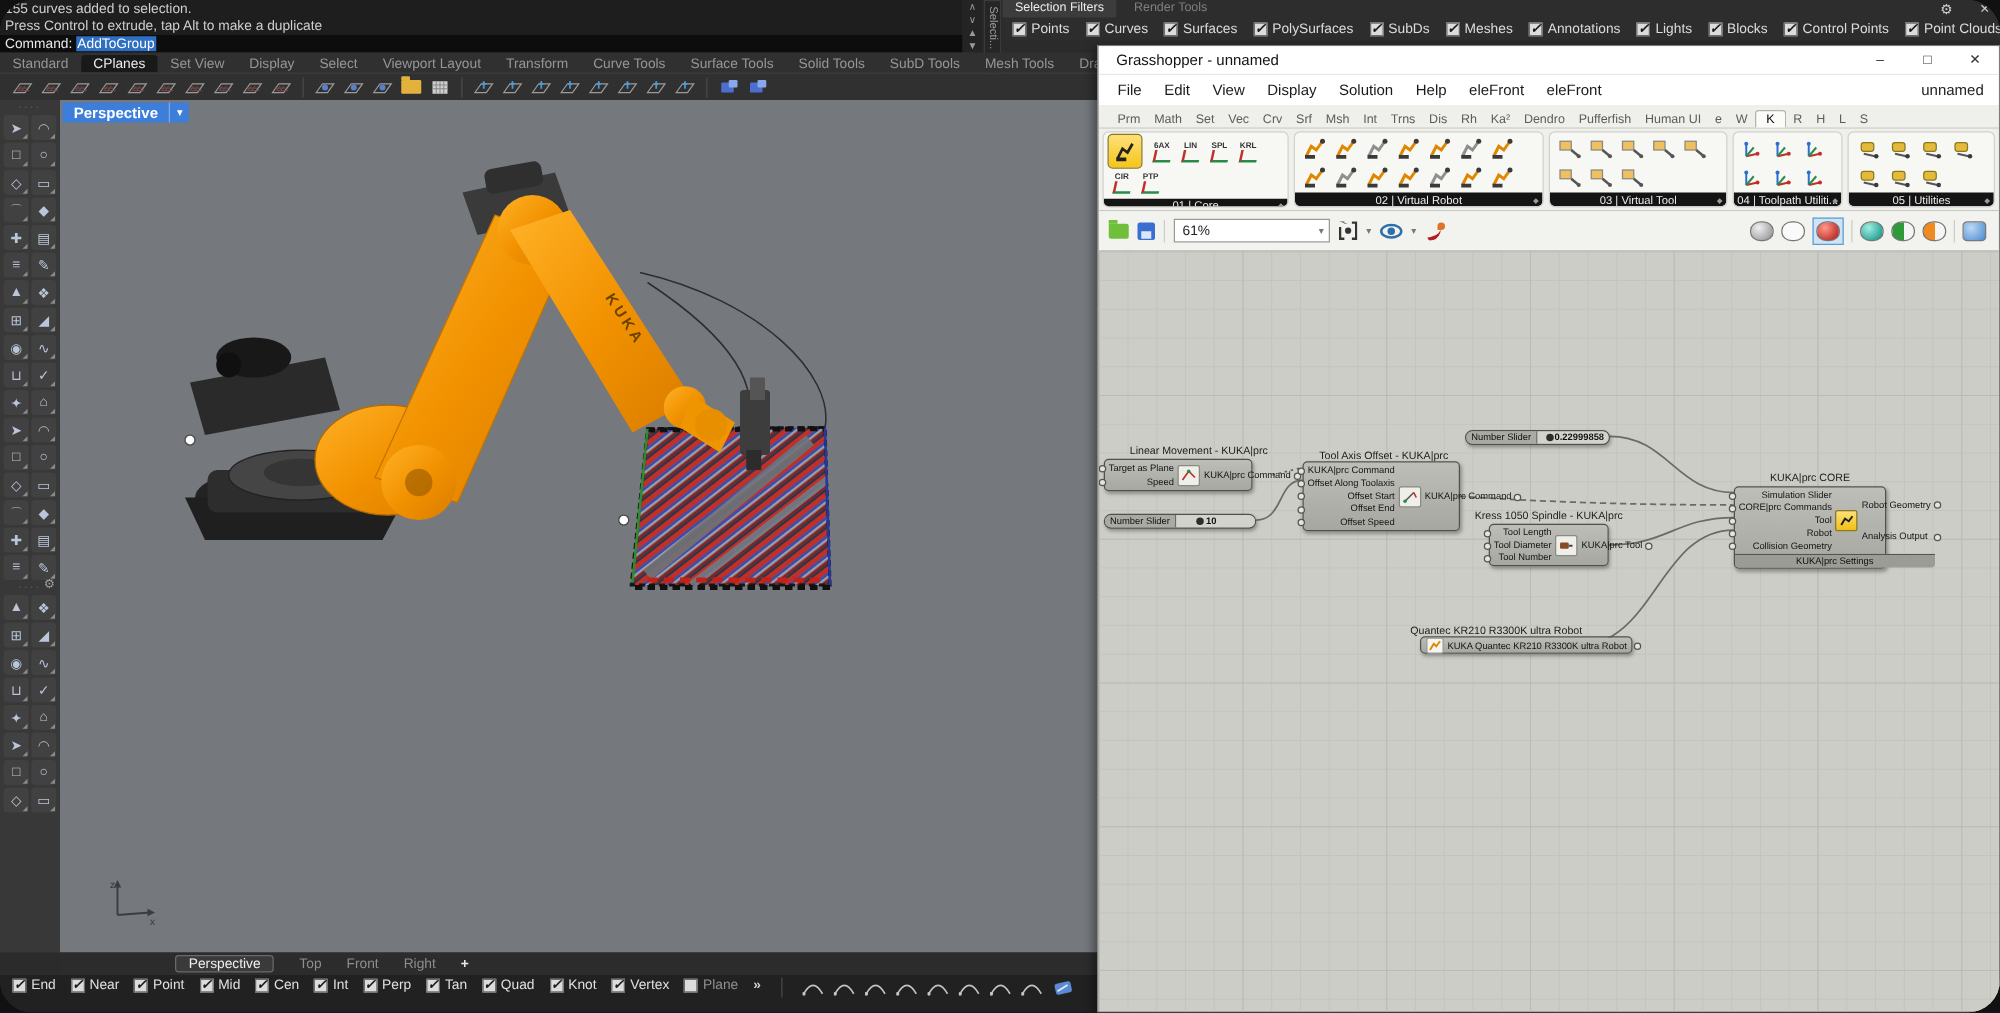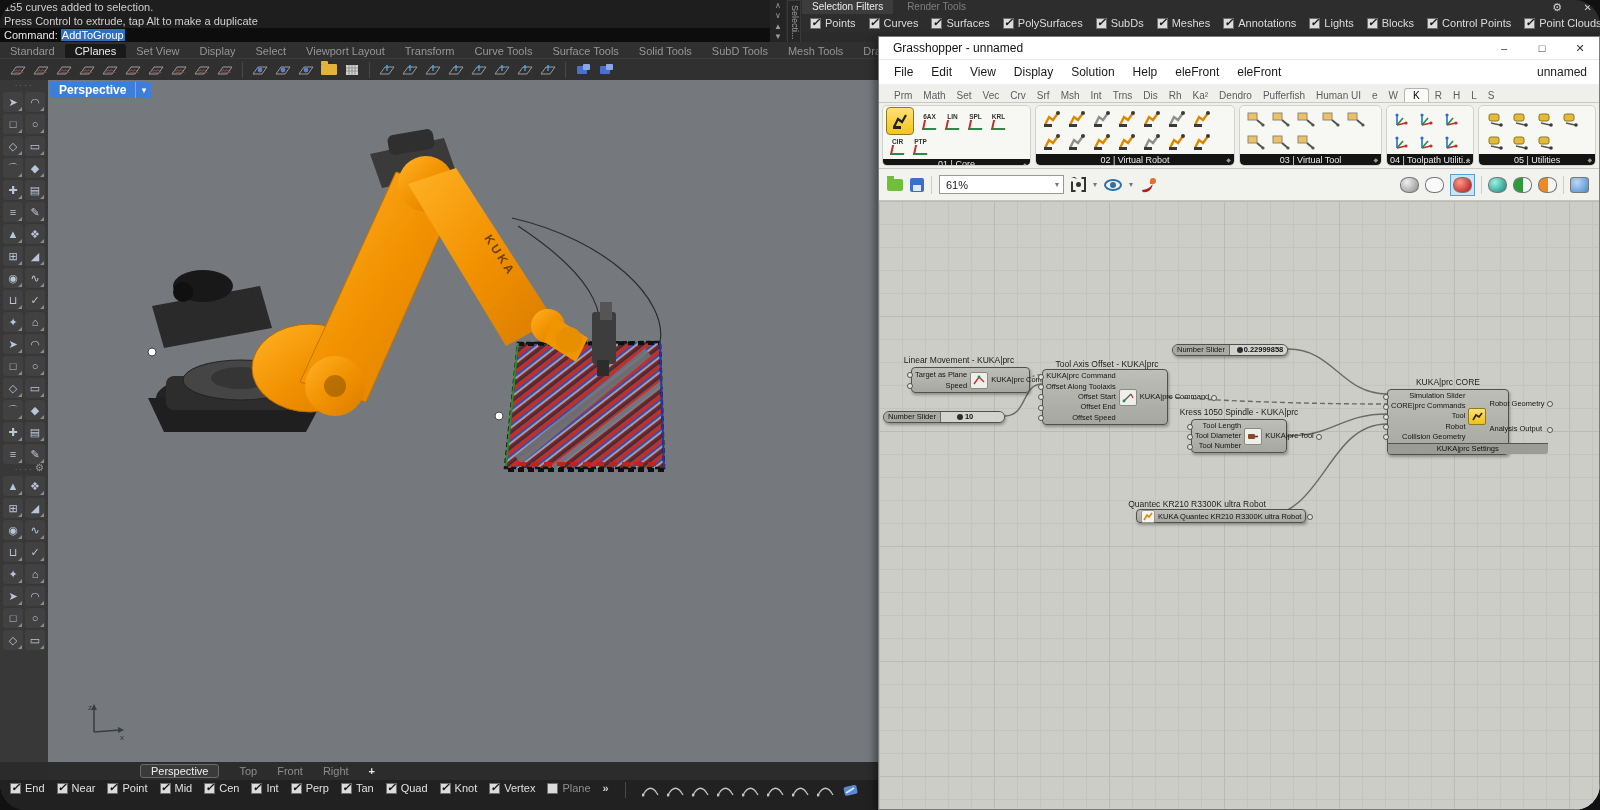--- a/index.html
+++ b/index.html
@@ -1096,21 +1096,21 @@
           <path d="M139,179 L163,173" stroke-dasharray="2 3"></path>
           <path d="M126,215 C148,215 143,183 163,183"></path>
           <path d="M409,148 C455,148 462,193 508,193"></path>
           <path d="M289,196 C360,201 440,203 508,203" stroke-dasharray="5 3"></path>
           <path d="M408,235 C455,235 462,213 508,213"></path>
           <path d="M381,316 C445,316 448,223 508,223"></path>
         </g>
       </svg>
 
       <div class="nlabel" style="left:80px;top:154px">Linear Movement - KUKA|prc</div>
-      <div class="gh-node" style="left:32px;top:166px;width:119px;height:26px">
+      <div class="gh-node" style="left:4px;top:166px;width:119px;height:26px">
         <div class="ins">
           <div class="prow">Target as Plane</div>
           <div class="prow">Speed</div>
         </div>
         <div class="nicon">
             <svg width="12" height="11">
               <path d="M1 9 L6 2 L11 7" fill="none" stroke="#c03028" stroke-width="1.4"></path>
               <circle cx="6" cy="2" r="1.4" fill="#2a8a4a"></circle>
             </svg>
           </div>

